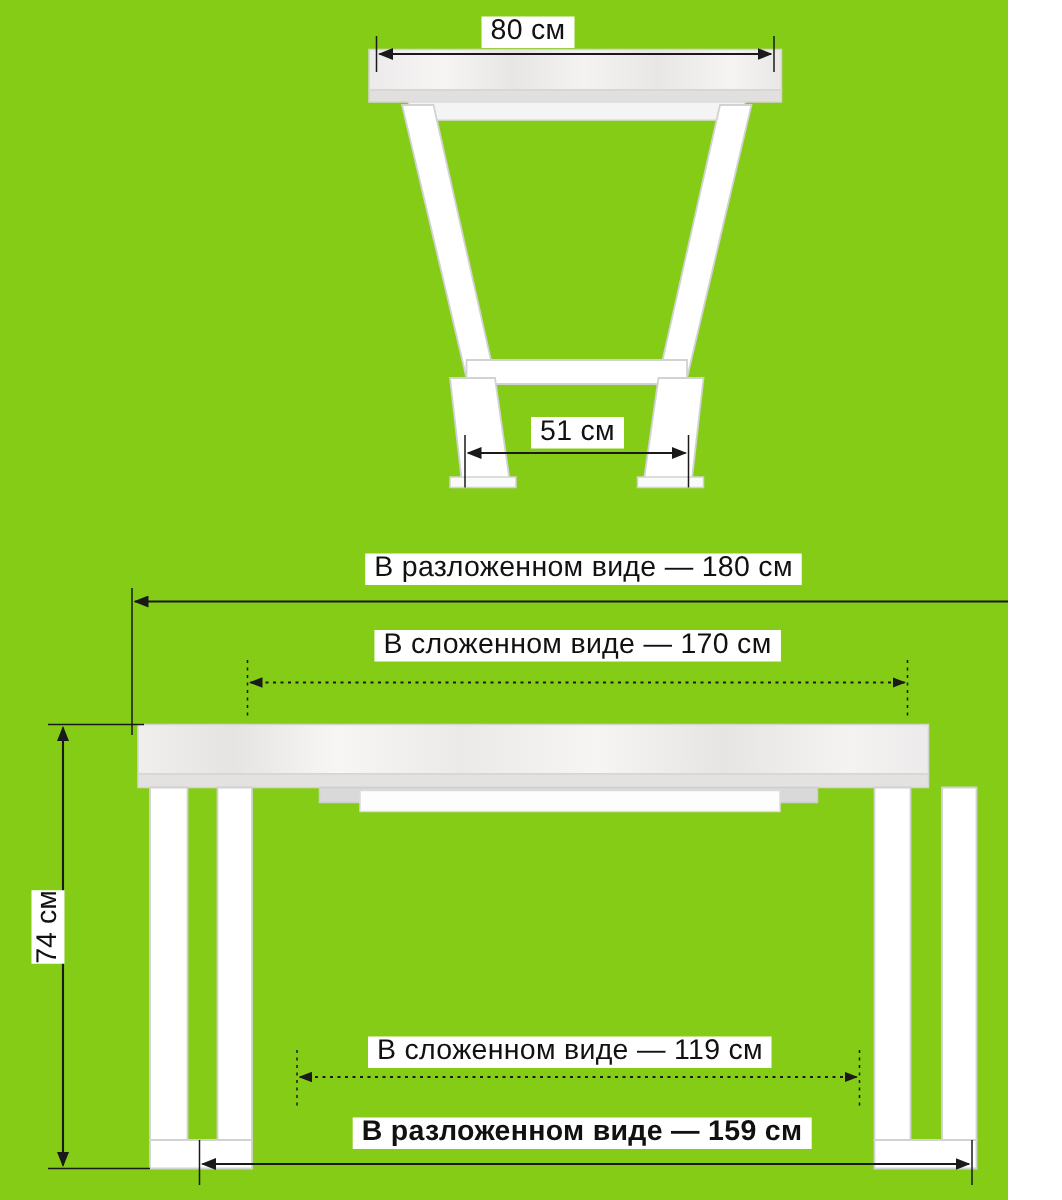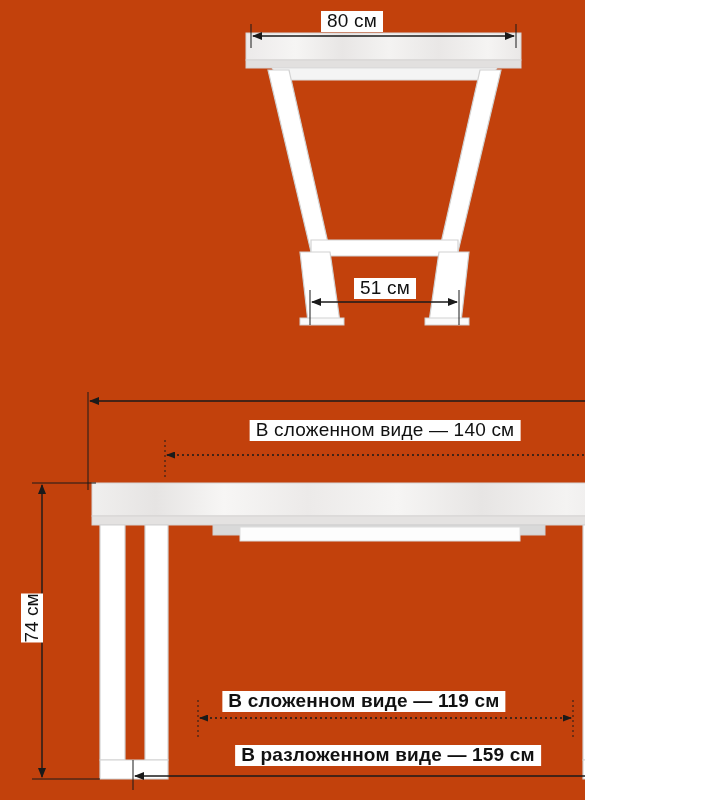--- a/index.html
+++ b/index.html
@@ -6,24 +6,24 @@
     margin: 0;
     padding: 0;
     background: #ffffff;
   }
   body {
     font-family: "Liberation Sans", sans-serif;
     color: #1a1a1a;
   }
   #root {
     position: relative;
-    width: 585px;
+    width: 672px;
     height: 800px;
     overflow: hidden;
-    background: #c2410c;
+    background: #84cc16;
   }
   .dim-label {
     position: absolute;
     font-size: 19px;
     letter-spacing: 0.2px;
     color: #111111;
     white-space: nowrap;
     background: #ffffff;
     padding: 0 6px;
     line-height: 1.1;
@@ -162,22 +162,23 @@
       <line x1="133" y1="760" x2="133" y2="790" stroke="#1a1a1a" stroke-width="1"></line>
       <line x1="648" y1="760" x2="648" y2="790" stroke="#1a1a1a" stroke-width="1"></line>
       <line x1="135" y1="776" x2="646" y2="776" stroke="#1a1a1a" stroke-width="1.4" marker-start="url(#arrStart)" marker-end="url(#arrEnd)"></line>
     </g>
   </svg>
 
   <div class="dim-label" style="left:352px; top:11px; transform:translateX(-50%);">80 см</div>
 
   <div class="dim-label" style="left:385px; top:278px; transform:translateX(-50%);">51 см</div>
 
+  <div class="dim-label" style="left:389px; top:369px; transform:translateX(-50%);">В разложенном виде — 180 см</div>
 
-  <div class="dim-label" style="left:385px; top:420px; transform:translateX(-50%);">В сложенном виде — 140 см</div>
+  <div class="dim-label" style="left:385px; top:420px; transform:translateX(-50%);">В сложенном виде — 170 см</div>
 
   <div class="vlabel" style="left:32px; top:618px; transform:translate(-50%,-50%) rotate(-90deg);">74 см</div>
 
-  <div class="dim-label" style="left:364px; top:691px; transform:translateX(-50%);font-weight:bold;">В сложенном виде — 119 см</div>
+  <div class="dim-label" style="left:380px; top:691px; transform:translateX(-50%);">В сложенном виде — 119 см</div>
 
   <div class="dim-label" style="left:388px; top:745px; transform:translateX(-50%);font-weight:bold;">В разложенном виде — 159 см</div>
 
 </div>
 
 </body></html>

